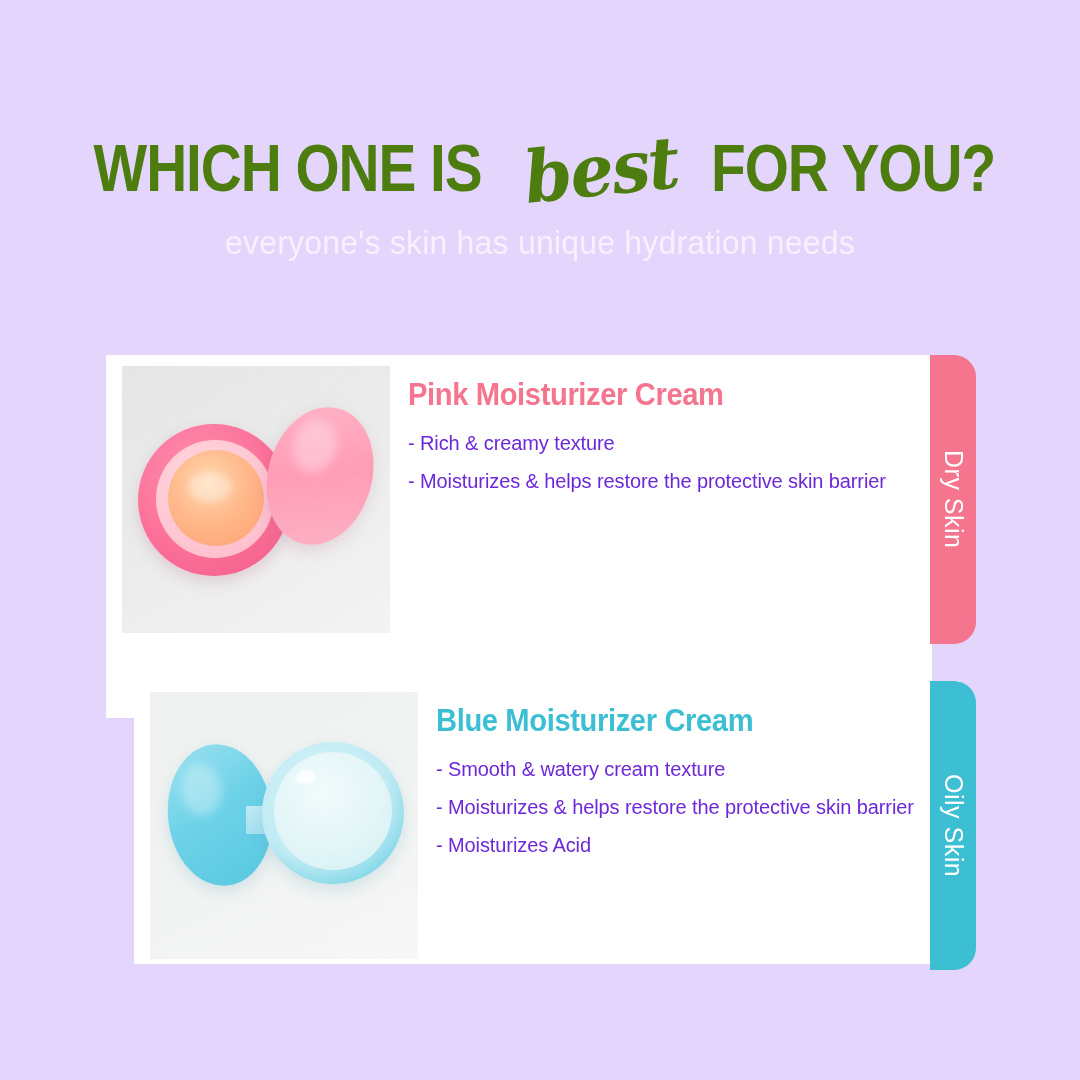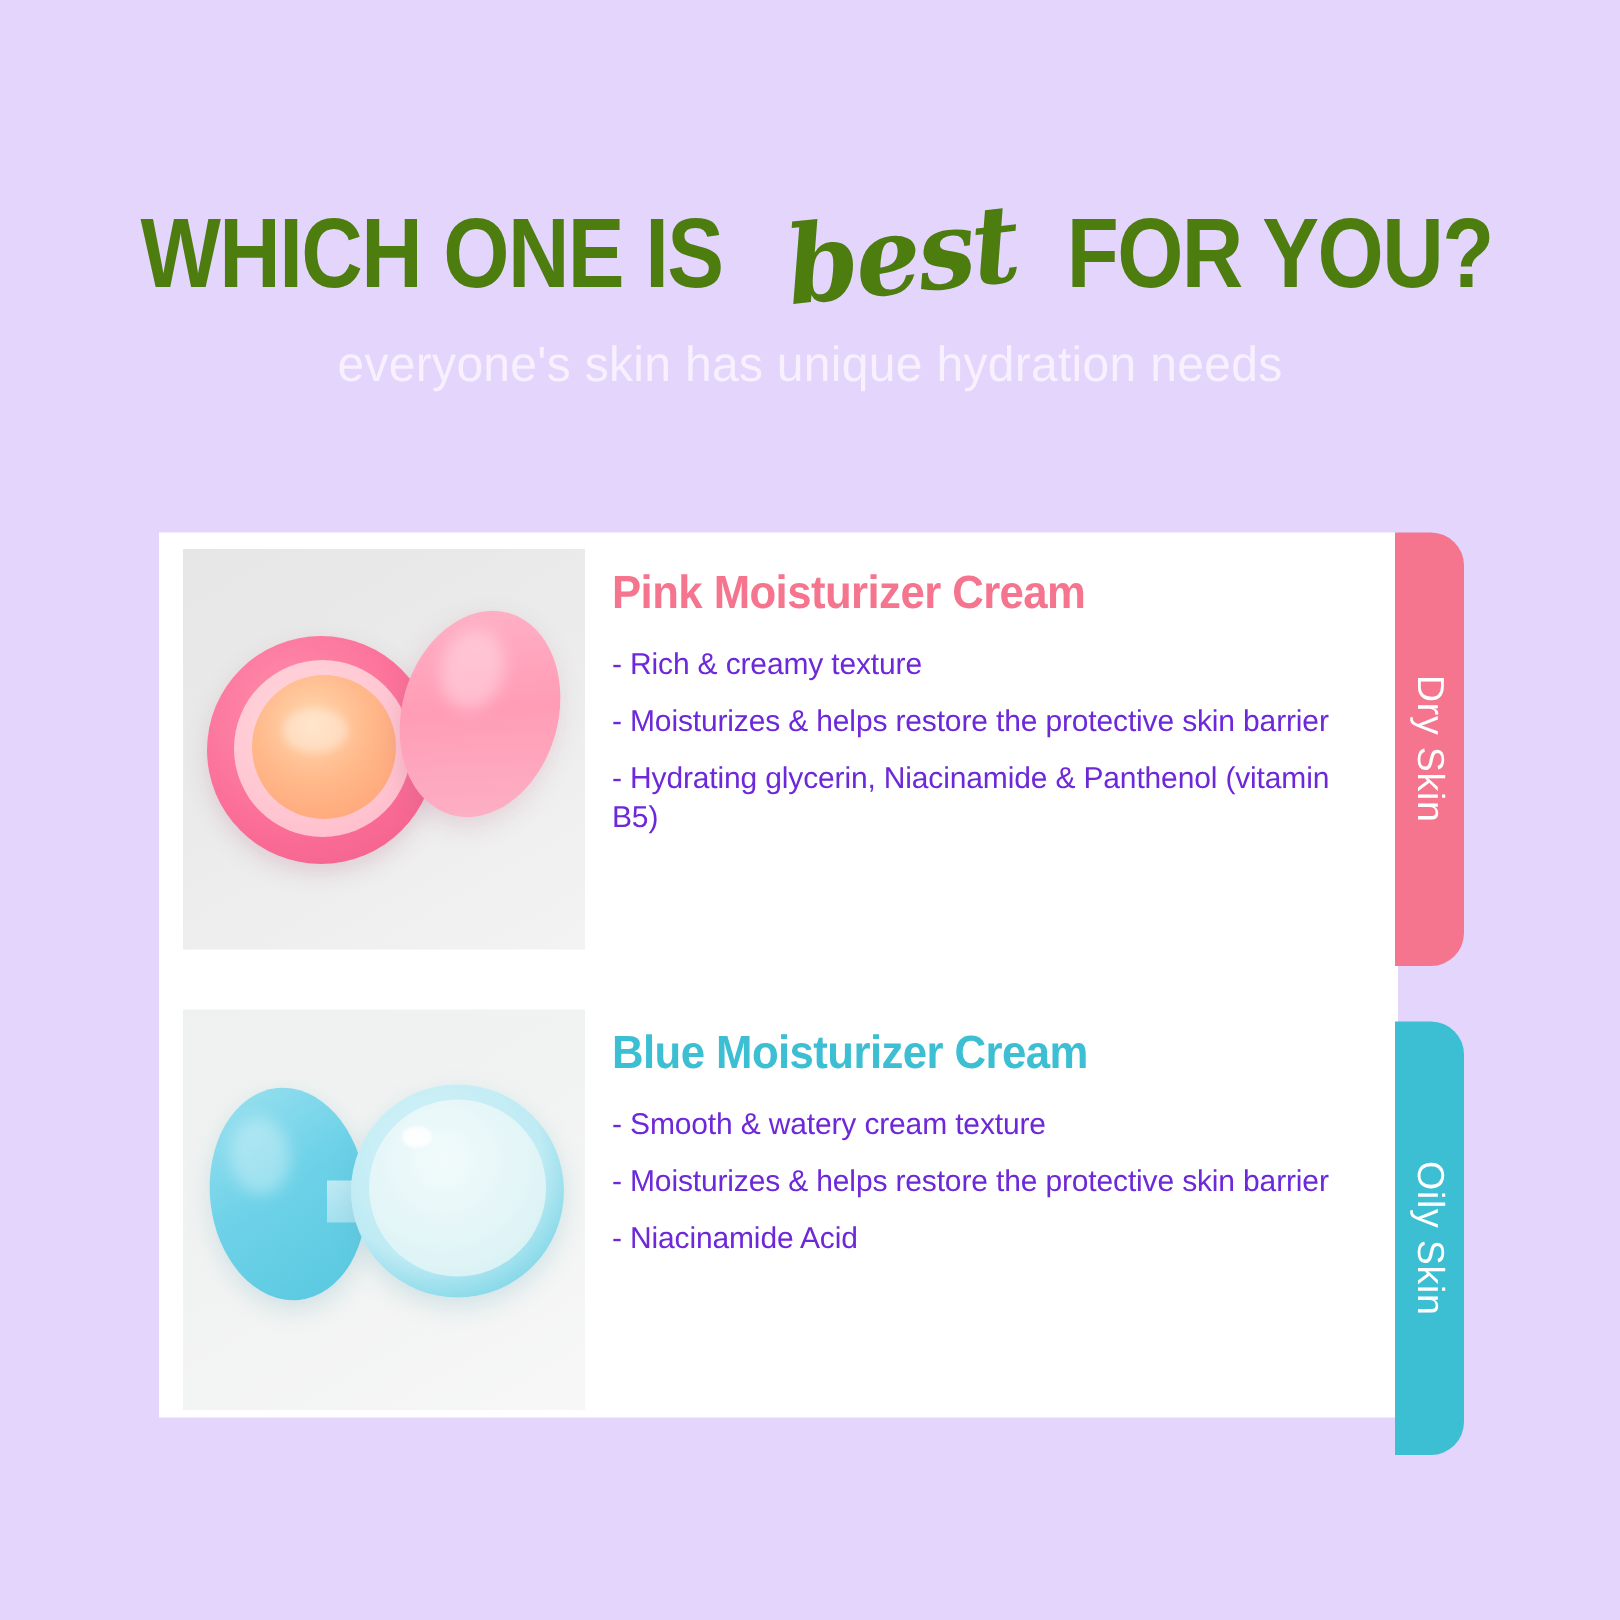--- a/index.html
+++ b/index.html
@@ -63,21 +63,21 @@
   .card {
     position: absolute;
     left: 106px;
     width: 826px;
     background: #ffffff;
     box-sizing: border-box;
     display: flex;
     align-items: flex-start;
   }
   #card-dry  { top: 355px; height: 363px; }
-  #card-oily { top: 662px; height: 283px; }
+  #card-oily { top: 681px; height: 283px; margin-left: 28px; }
 
   .card-photo {
     width: 268px;
     height: 267px;
     margin: 11px 0 0 16px;
     flex: 0 0 auto;
     position: relative;
     overflow: hidden;
     background: linear-gradient(150deg, #e6e6e6 0%, #ebebeb 45%, #f3f3f3 100%);
   }
@@ -249,40 +249,39 @@
     <div class="jar-pink-base"></div>
     <div class="jar-pink-inner"></div>
     <div class="jar-pink-cream"></div>
     <div class="jar-pink-lid"></div>
   </div>
 
   <div class="card-body">
     <div class="card-title" id="title-dry">Pink Moisturizer Cream</div>
     <div class="bullet">- Rich &amp; creamy texture</div>
     <div class="bullet">- Moisturizes &amp; helps restore the protective skin barrier</div>
-    <div class="bullet">- Hydrating glycerin, Niacinamide &amp; Panthenol (vitamin B5)</div>
   </div>
 </div>
 
 <div class="side-tab" id="tab-dry">
   <span class="side-tab-label">Dry Skin</span>
 </div>
 
 <div class="card" id="card-oily">
 
   <div class="card-photo" id="photo-oily">
     <div class="jar-blue-lid"></div>
     <div class="jar-blue-neck"></div>
     <div class="jar-blue-base"></div>
     <div class="jar-blue-gel"></div>
   </div>
 
   <div class="card-body">
     <div class="card-title" id="title-oily">Blue Moisturizer Cream</div>
     <div class="bullet">- Smooth &amp; watery cream texture</div>
     <div class="bullet">- Moisturizes &amp; helps restore the protective skin barrier</div>
-    <div class="bullet">- Niacinamide Acid</div>
+    <div class="bullet">- Moisturizes Acid</div>
   </div>
 </div>
 
 <div class="side-tab" id="tab-oily">
   <span class="side-tab-label">Oily Skin</span>
 </div>
 
 </body></html>

